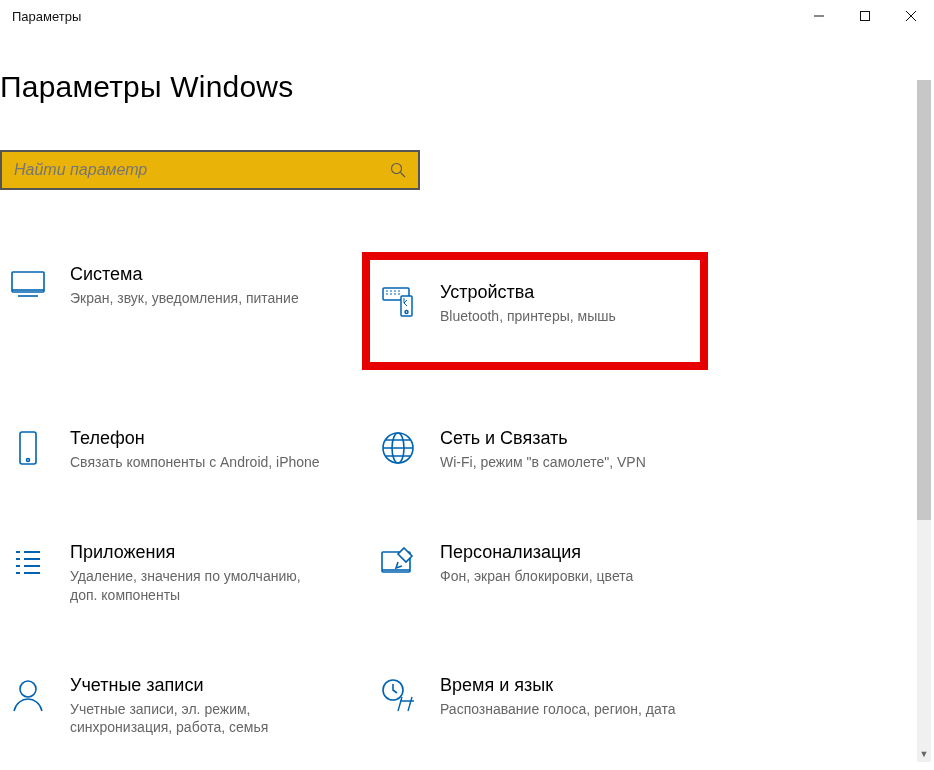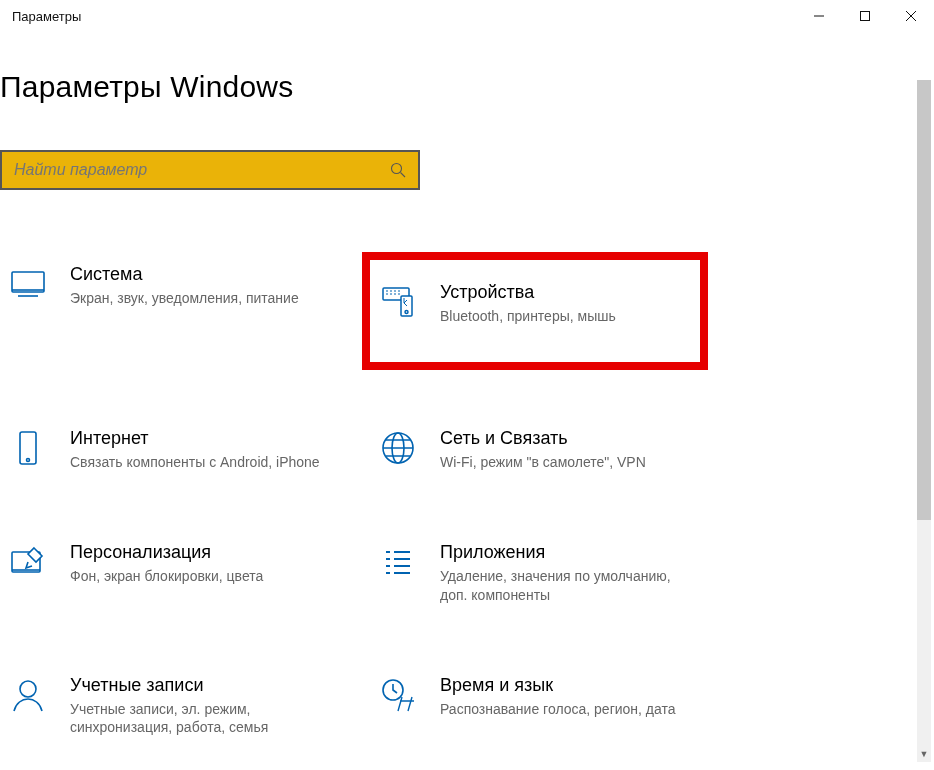--- a/index.html
+++ b/index.html
@@ -226,55 +226,38 @@
 
     <div class="tile">
       <div class="tile-inner">
         <div class="tile-icon">
           <svg width="40" height="40" viewBox="0 0 40 40" fill="none" stroke="#0063b1" stroke-width="1.6">
               <rect x="12" y="4" width="16" height="32" rx="2"></rect>
               <circle cx="20" cy="32" r="1.5"></circle>
             </svg>
         </div>
         <div class="tile-text">
-          <div class="tile-title">Интернет</div>
+          <div class="tile-title">Телефон</div>
           <div class="tile-desc">Связать компоненты с Android, iPhone</div>
         </div>
       </div>
     </div>
 
     <div class="tile">
       <div class="tile-inner">
         <div class="tile-icon">
           <svg width="40" height="40" viewBox="0 0 40 40" fill="none" stroke="#0063b1" stroke-width="1.6">
               <circle cx="20" cy="20" r="15"></circle>
               <ellipse cx="20" cy="20" rx="6" ry="15"></ellipse>
               <path d="M5 20h30M8 12h24M8 28h24"></path>
             </svg>
         </div>
         <div class="tile-text">
           <div class="tile-title">Сеть и Связать</div>
           <div class="tile-desc">Wi-Fi, режим "в самолете", VPN</div>
-        </div>
-      </div>
-    </div>
-
-    <div class="tile">
-      <div class="tile-inner">
-        <div class="tile-icon">
-          <svg width="40" height="40" viewBox="0 0 40 40" fill="none" stroke="#0063b1" stroke-width="1.6">
-              <rect x="4" y="10" width="28" height="20" rx="1"></rect>
-              <path d="M4 28h28"></path>
-              <path d="M26 6l8 8-6 6-8-8z" fill="#fff"></path>
-              <path d="M20 20l-2 6 6-2"></path>
-            </svg>
-        </div>
-        <div class="tile-text">
-          <div class="tile-title">Персонализация</div>
-          <div class="tile-desc">Фон, экран блокировки, цвета</div>
         </div>
       </div>
     </div>
 
     <div class="tile">
       <div class="tile-inner">
         <div class="tile-icon">
           <svg width="40" height="40" viewBox="0 0 40 40" fill="none" stroke="#0063b1" stroke-width="1.8">
               <path d="M8 10h4M16 10h16"></path>
               <path d="M8 17h4M16 17h16"></path>
@@ -286,20 +269,37 @@
           <div class="tile-title">Приложения</div>
           <div class="tile-desc">Удаление, значения по умолчанию, доп. компоненты</div>
         </div>
       </div>
     </div>
 
     <div class="tile">
       <div class="tile-inner">
         <div class="tile-icon">
           <svg width="40" height="40" viewBox="0 0 40 40" fill="none" stroke="#0063b1" stroke-width="1.6">
+              <rect x="4" y="10" width="28" height="20" rx="1"></rect>
+              <path d="M4 28h28"></path>
+              <path d="M26 6l8 8-6 6-8-8z" fill="#fff"></path>
+              <path d="M20 20l-2 6 6-2"></path>
+            </svg>
+        </div>
+        <div class="tile-text">
+          <div class="tile-title">Персонализация</div>
+          <div class="tile-desc">Фон, экран блокировки, цвета</div>
+        </div>
+      </div>
+    </div>
+
+    <div class="tile">
+      <div class="tile-inner">
+        <div class="tile-icon">
+          <svg width="40" height="40" viewBox="0 0 40 40" fill="none" stroke="#0063b1" stroke-width="1.6">
               <circle cx="20" cy="14" r="8"></circle>
               <path d="M6 36c2-8 8-12 14-12s12 4 14 12"></path>
             </svg>
         </div>
         <div class="tile-text">
           <div class="tile-title">Учетные записи</div>
           <div class="tile-desc">Учетные записи, эл. режим, синхронизация, работа, семья</div>
         </div>
       </div>
     </div>

